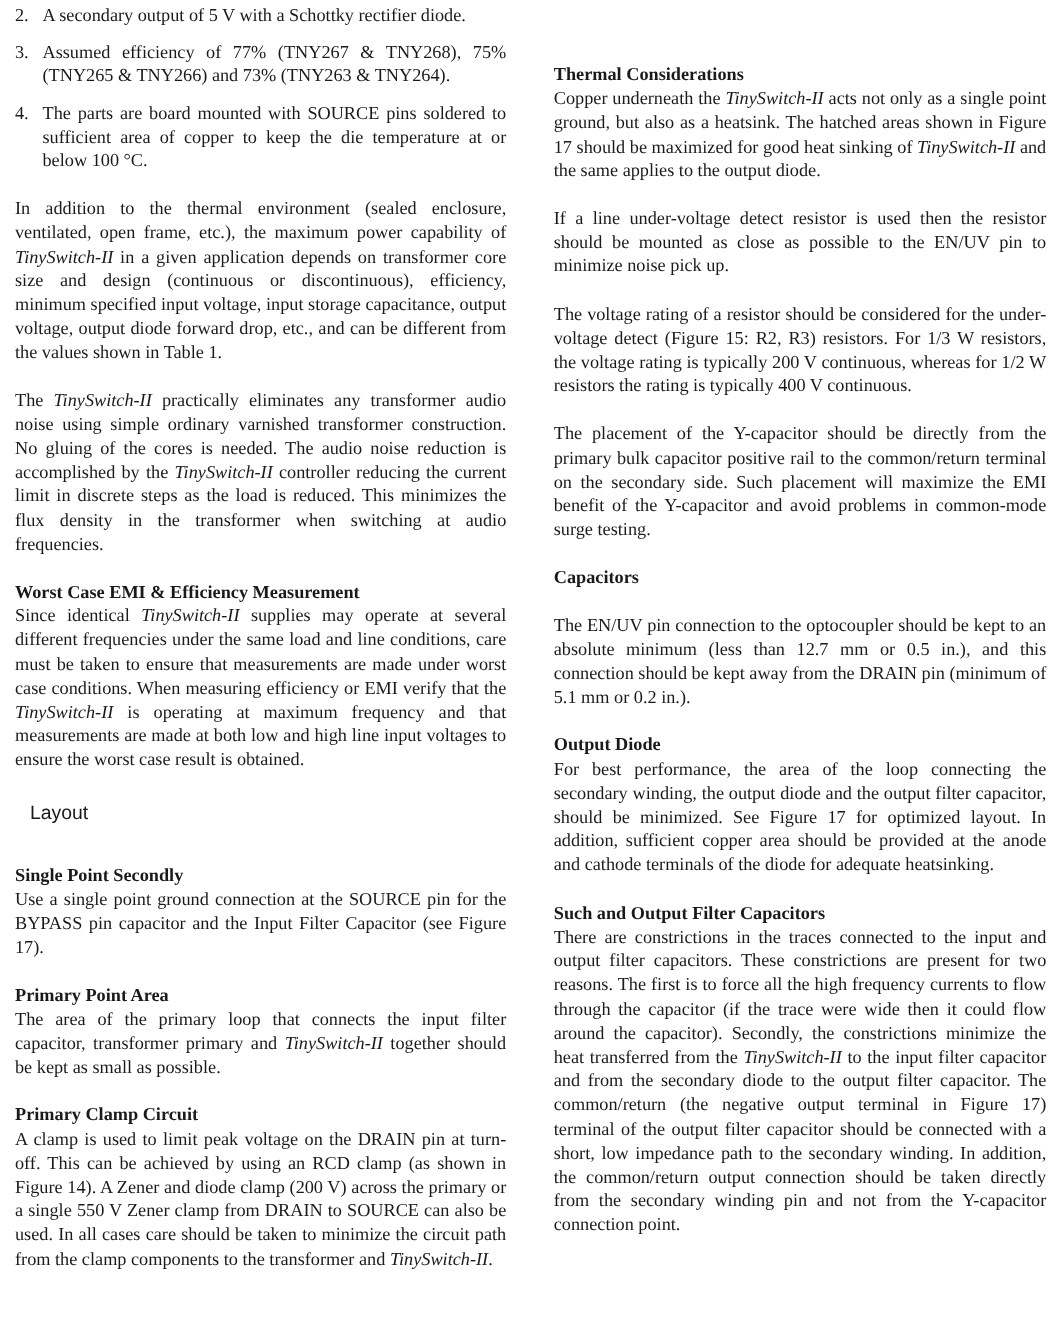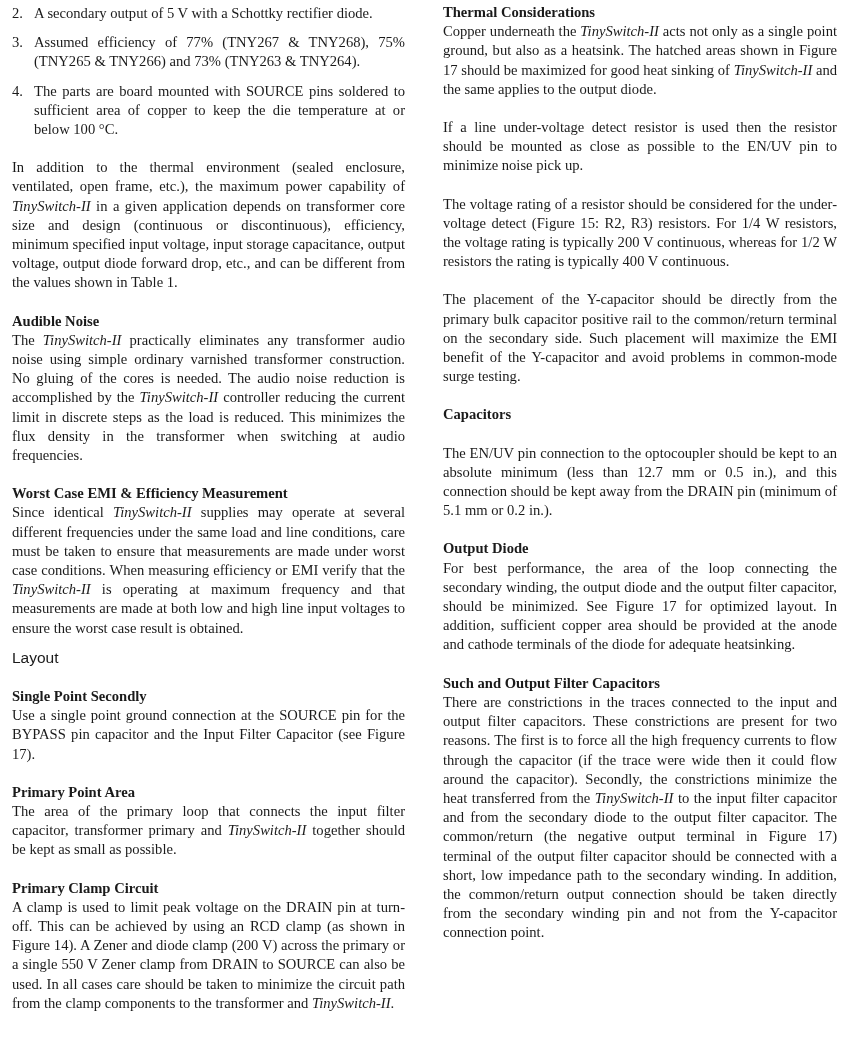--- a/index.html
+++ b/index.html
@@ -3,31 +3,31 @@
 <meta charset="utf-8">
 <style>
   html, body { margin: 0; padding: 0; background: #ffffff; }
   body {
     width: 850px; height: 1063px; overflow: hidden; position: relative;
     font-family: "Liberation Serif", "DejaVu Serif", serif;
     color: #1a1a1a;
   }
   .col { position: absolute; top: 0; }
   #col-left { left: 12px; width: 393px; }
-  #col-right { left: 443px; width: 394px; }
+  #col-right { left: 443px; width: 394px; margin-top: 48px; }
   .p {
     font-size: 14.6px; line-height: 19.2px;
     text-align: justify; margin: 0;
   }
   .h {
     font-weight: bold; font-size: 14.6px; line-height: 19.2px; margin: 0;
   }
   .layout-h {
     font-family: "Liberation Sans", "DejaVu Sans", sans-serif;
-    font-size: 15.5px; line-height: 20px; margin: 0;
+    font-size: 15.5px; line-height: 20px; margin: 12px;
   }
   .list-item { display: flex; font-size: 14.6px; line-height: 19.2px; }
   .list-item .num { width: 22px; flex: 0 0 22px; }
   .list-item .txt { flex: 1; text-align: justify; }
   i { }
   .gap { height: 19px; }
   .gap-s { height: 10px; }
 </style>
 </head>
 <body>
@@ -44,21 +44,20 @@
   </div>
   <div class="gap-s"></div>
   <div class="list-item">
     <span class="num">4.</span>
     <span class="txt">The parts are board mounted with SOURCE pins soldered to sufficient area of copper to keep the die temperature at or below 100 °C.</span>
   </div>
   <div class="gap"></div>
   <p class="p"><span>In addition to the thermal environment (sealed enclosure, ventilated, open frame, etc.), the maximum power capability of </span><i>TinySwitch-II</i><span> in a given application depends on transformer core size and design (continuous or discontinuous), efficiency, minimum specified input voltage, input storage capacitance, output voltage, output diode forward drop, etc., and can be different from the values shown in Table 1.</span></p>
   <div class="gap"></div>
 
-  <p class="h">Audible Noise</p>
   <p class="p"><span>The </span><i>TinySwitch-II</i><span> practically eliminates any transformer audio noise using simple ordinary varnished transformer construction. No gluing of the cores is needed. The audio noise reduction is accomplished by the </span><i>TinySwitch-II</i><span> controller reducing the current limit in discrete steps as the load is reduced. This minimizes the flux density in the transformer when switching at audio frequencies.</span></p>
   <div class="gap"></div>
 
   <p class="h">Worst Case EMI &amp; Efficiency Measurement</p>
   <p class="p"><span>Since identical </span><i>TinySwitch-II</i><span> supplies may operate at several different frequencies under the same load and line conditions, care must be taken to ensure that measurements are made under worst case conditions. When measuring efficiency or EMI verify that the </span><i>TinySwitch-II</i><span> is operating at maximum frequency and that measurements are made at both low and high line input voltages to ensure the worst case result is obtained.</span></p>
   <div class="gap-s"></div>
 
   <p class="layout-h">Layout</p>
   <div class="gap"></div>
 
@@ -74,21 +73,21 @@
   <p class="p"><span>A clamp is used to limit peak voltage on the DRAIN pin at turn-off.  This can be achieved by using an RCD clamp (as shown in Figure 14).  A Zener and diode clamp (200 V) across the primary or a single 550 V Zener clamp from DRAIN to SOURCE can also be used.  In all cases care should be taken to minimize the circuit path from the clamp components to the transformer and </span><i>TinySwitch-II</i><span>.</span></p>
 </div>
 
 <div class="col" id="col-right" style="top:3px;">
   <p class="h">Thermal Considerations</p>
   <p class="p"><span>Copper underneath the </span><i>TinySwitch-II</i><span> acts not only as a single point ground, but also as a heatsink. The hatched areas shown in Figure 17 should be maximized for good heat sinking of </span><i>TinySwitch-II</i><span> and the same applies to the output diode.</span></p>
   <div class="gap"></div>
 
   <p class="p">If a line under-voltage detect resistor is used then the resistor should be mounted as close as possible to the EN/UV pin to minimize noise pick up.</p>
   <div class="gap"></div>
-  <p class="p">The voltage rating of a resistor should be considered for the under-voltage detect (Figure 15: R2, R3) resistors. For 1/4 W resistors, the voltage rating is typically 200 V continuous, whereas for 1/2 W resistors the rating is typically 400 V continuous.</p>
+  <p class="p">The voltage rating of a resistor should be considered for the under-voltage detect (Figure 15: R2, R3) resistors. For 1/3 W resistors, the voltage rating is typically 200 V continuous, whereas for 1/2 W resistors the rating is typically 400 V continuous.</p>
   <div class="gap"></div>
 
   <p class="p">The placement of the Y-capacitor should be directly from the primary bulk capacitor positive rail to the common/return terminal on the secondary side.  Such placement will maximize the EMI benefit of the Y-capacitor and avoid problems in common-mode surge testing.</p>
   <div class="gap"></div>
 
   <p class="h">Capacitors</p>
   <div class="gap"></div>
   <p class="p">The EN/UV pin connection to the optocoupler should be kept to an absolute minimum (less than 12.7 mm or 0.5 in.), and this connection should be kept away from the DRAIN pin (minimum of 5.1 mm or 0.2 in.).</p>
   <div class="gap"></div>
 

